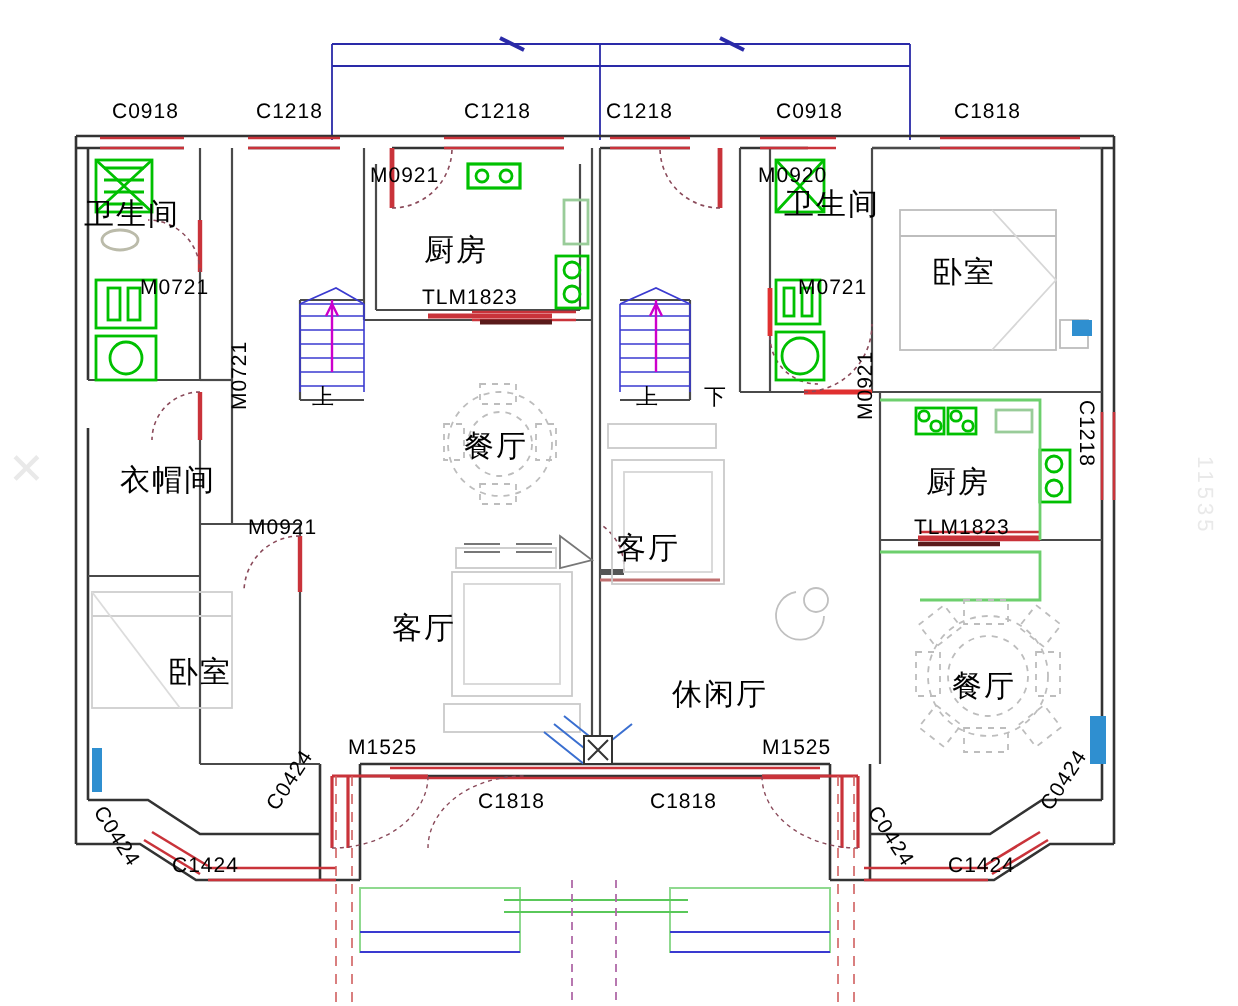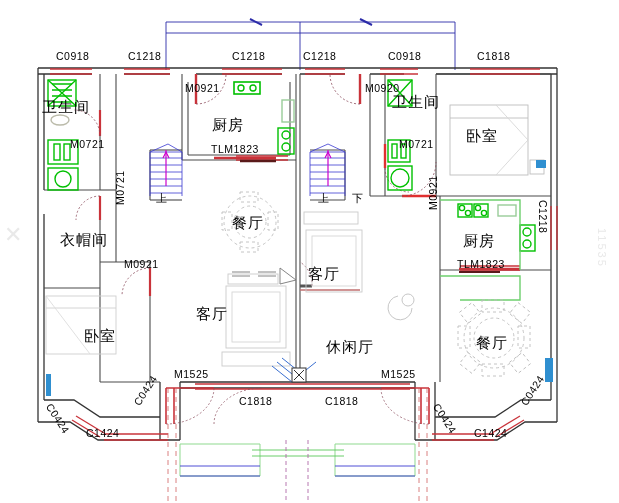--- a/index.html
+++ b/index.html
@@ -346,34 +346,34 @@
   </g>
 </svg>
 
 <div class="lbl room" style="left:42px;top:98px;">卫生间</div>
 <div class="lbl room" style="left:60px;top:231px;">衣帽间</div>
 <div class="lbl room" style="left:84px;top:327px;">卧室</div>
 <div class="lbl room" style="left:212px;top:116px;">厨房</div>
 <div class="lbl room" style="left:232px;top:214px;">餐厅</div>
 <div class="lbl room" style="left:196px;top:305px;">客厅</div>
 <div class="lbl room" style="left:308px;top:265px;">客厅</div>
-<div class="lbl room" style="left:326px;top:338px;">休闲厅</div>
+<div class="lbl room" style="left:336px;top:338px;">休闲厅</div>
 <div class="lbl room" style="left:392px;top:93px;">卫生间</div>
 <div class="lbl room" style="left:466px;top:127px;">卧室</div>
 <div class="lbl room" style="left:463px;top:232px;">厨房</div>
 <div class="lbl room" style="left:476px;top:334px;">餐厅</div>
 
 <div class="lbl code" style="left:56px;top:50px;">C0918</div>
 <div class="lbl code" style="left:128px;top:50px;">C1218</div>
 <div class="lbl code" style="left:232px;top:50px;">C1218</div>
 <div class="lbl code" style="left:303px;top:50px;">C1218</div>
 <div class="lbl code" style="left:388px;top:50px;">C0918</div>
 <div class="lbl code" style="left:477px;top:50px;">C1818</div>
 <div class="lbl code" style="left:185px;top:82px;">M0921</div>
-<div class="lbl code" style="left:318px;top:82px;padding-left:47px;">M0920</div>
+<div class="lbl code" style="left:332px;top:82px;padding-left:47px;">M0920</div>
 <div class="lbl code" style="left:70px;top:138px;">M0721</div>
 <div class="lbl code vert" style="left:114px;top:205px;transform:rotate(-90deg);">M0721</div>
 <div class="lbl code" style="left:399px;top:138px;">M0721</div>
 <div class="lbl code vert" style="left:427px;top:210px;transform:rotate(-90deg);">M0921</div>
 <div class="lbl code" style="left:211px;top:143px;">TLM1823</div>
 <div class="lbl code" style="left:457px;top:258px;">TLM1823</div>
 <div class="lbl code vert" style="left:549px;top:200px;transform:rotate(90deg);">C1218</div>
 <div class="lbl code" style="left:124px;top:258px;">M0921</div>
 <div class="lbl code" style="left:174px;top:368px;">M1525</div>
 <div class="lbl code" style="left:381px;top:368px;">M1525</div>

